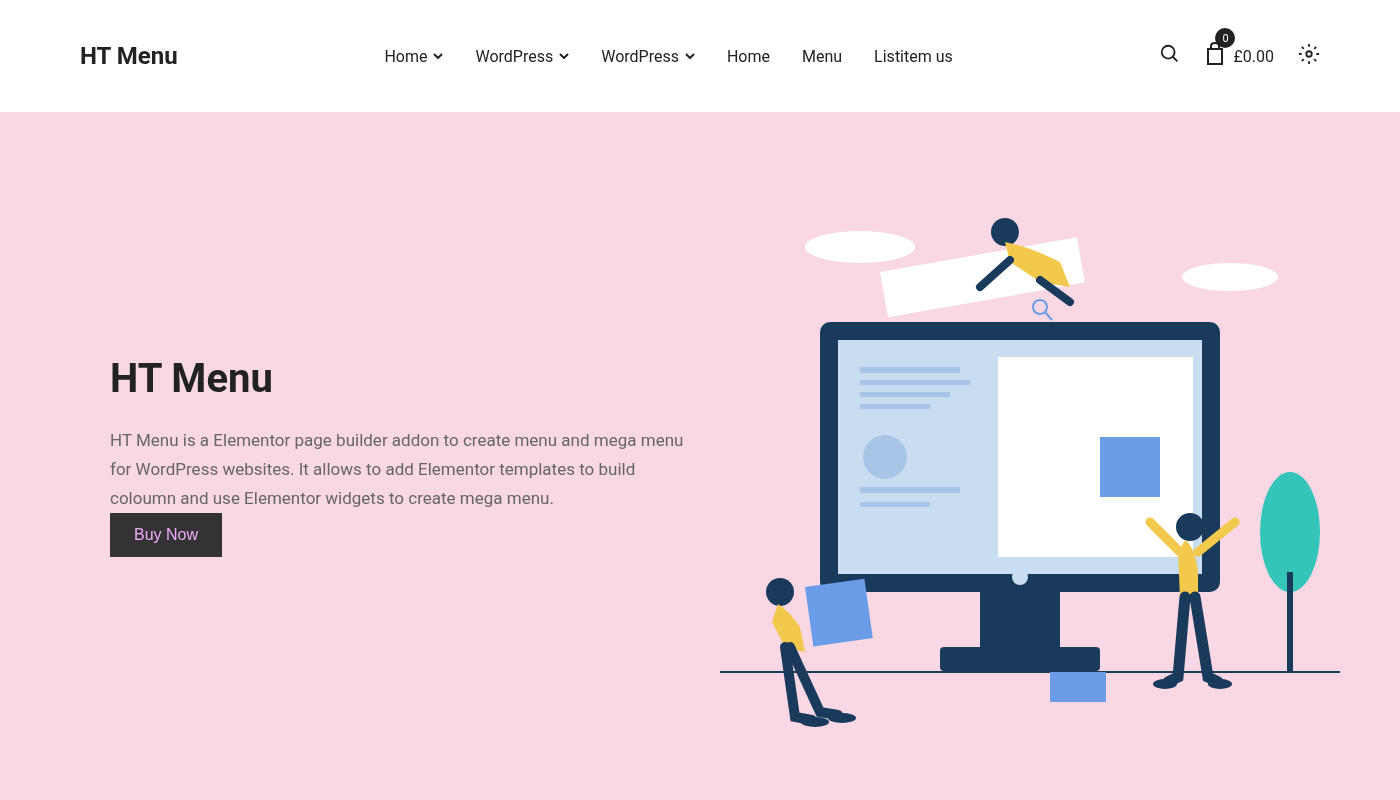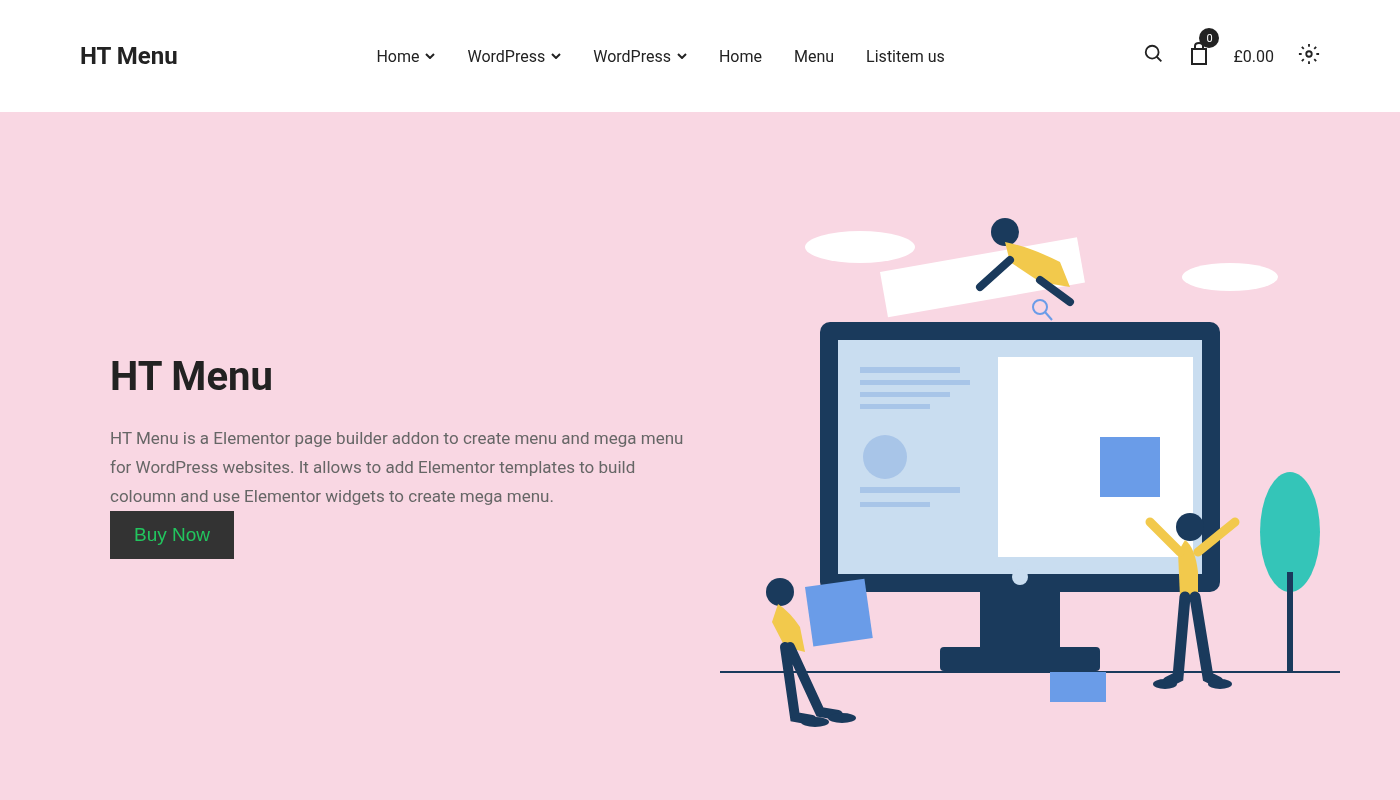--- a/index.html
+++ b/index.html
@@ -8,28 +8,28 @@
     
     .header { display: flex; align-items: center; justify-content: space-between; padding: 0 80px; height: 112px; background: #fff; }
     .logo { font-size: 24px; font-weight: 700; color: #222; }
     .nav { display: flex; gap: 32px; align-items: center; }
     .nav-item { display: flex; align-items: center; gap: 6px; font-size: 16px; color: #222; cursor: pointer; }
     .chevron { width: 10px; height: 10px; display: inline-flex; align-items: center; justify-content: center; }
     .header-right { display: flex; align-items: center; gap: 24px; }
     .icon-btn { cursor: pointer; display: flex; align-items: center; }
     .cart-group { display: flex; align-items: center; gap: 8px; position: relative; cursor: pointer; }
     .cart-badge { position: absolute; top: -14px; left: 10px; background: #222; color: #fff; font-size: 11px; width: 20px; height: 20px; border-radius: 50%; display: flex; align-items: center; justify-content: center; }
-    .cart-price { font-size: 16px; color: #222; margin-left: 16px; }
+    .cart-price { font-size: 16px; color: #222; }
     
     
     .hero { background: #f9d7e3; height: 688px; display: flex; align-items: center; position: relative; }
     .hero-content { padding-left: 110px; max-width: 700px; }
     .hero-title { font-size: 40px; font-weight: 700; color: #222; margin-bottom: 24px; }
     .hero-desc { font-size: 17px; color: #666; line-height: 1.7; max-width: 580px; }
-    .btn { display: inline-block; background: #333; color: #22c55e; padding: 13px 24px; font-size: 19px; border: none; cursor: pointer; }
+    .btn { display: inline-block; background: #333; color: #f0abfc; padding: 13px 24px; font-size: 16px; border: none; cursor: pointer; }
     
     
     .illustration { position: absolute; right: 60px; top: 80px; width: 620px; height: 560px; }
   </style>
 </head>
 <body>
 
 <header class="header">
   <div class="logo">HT Menu</div>
 

